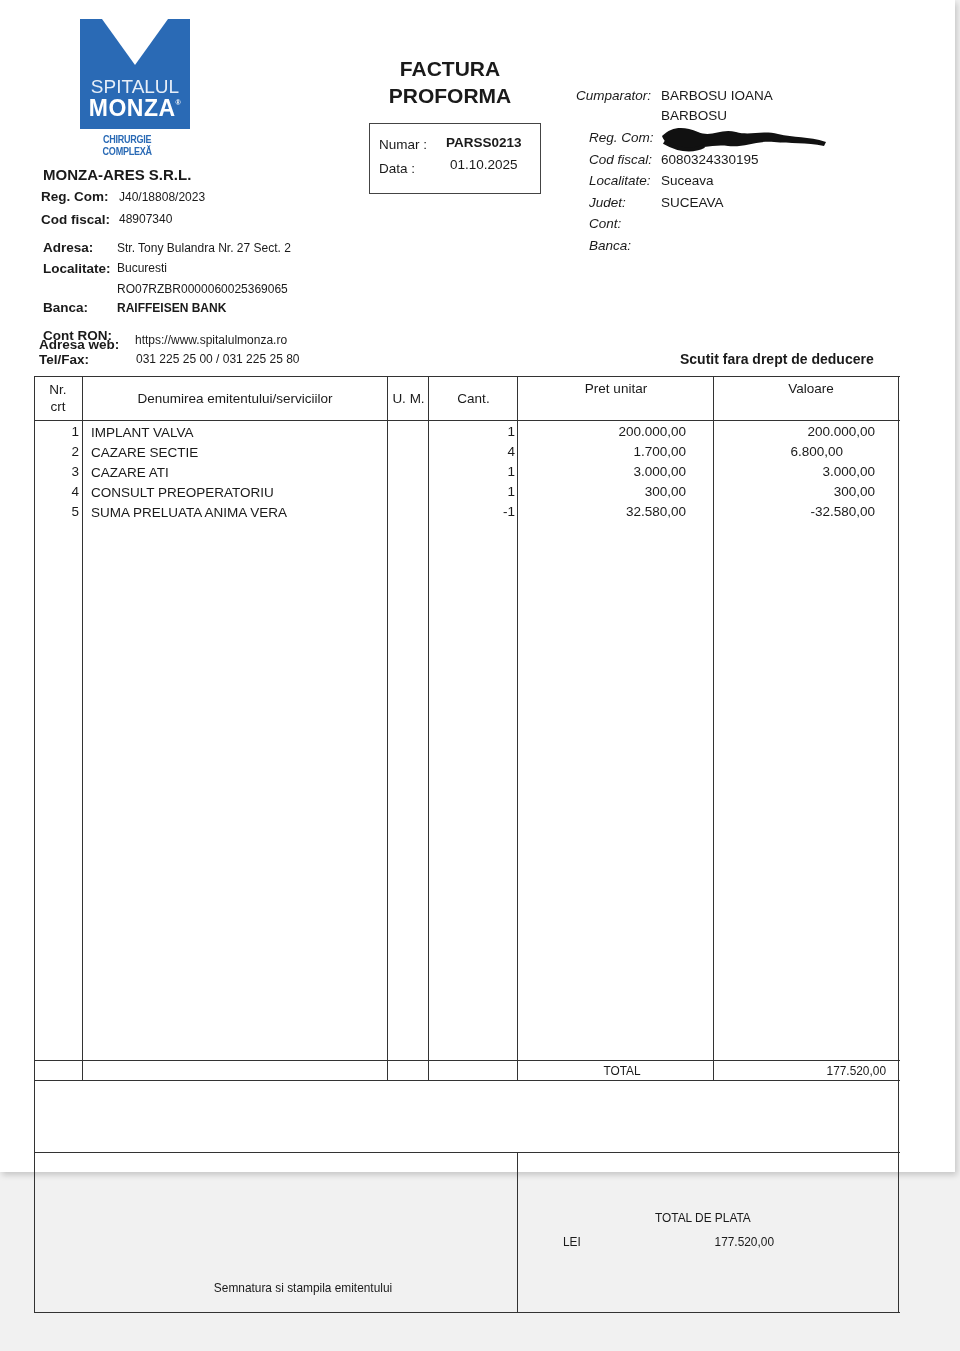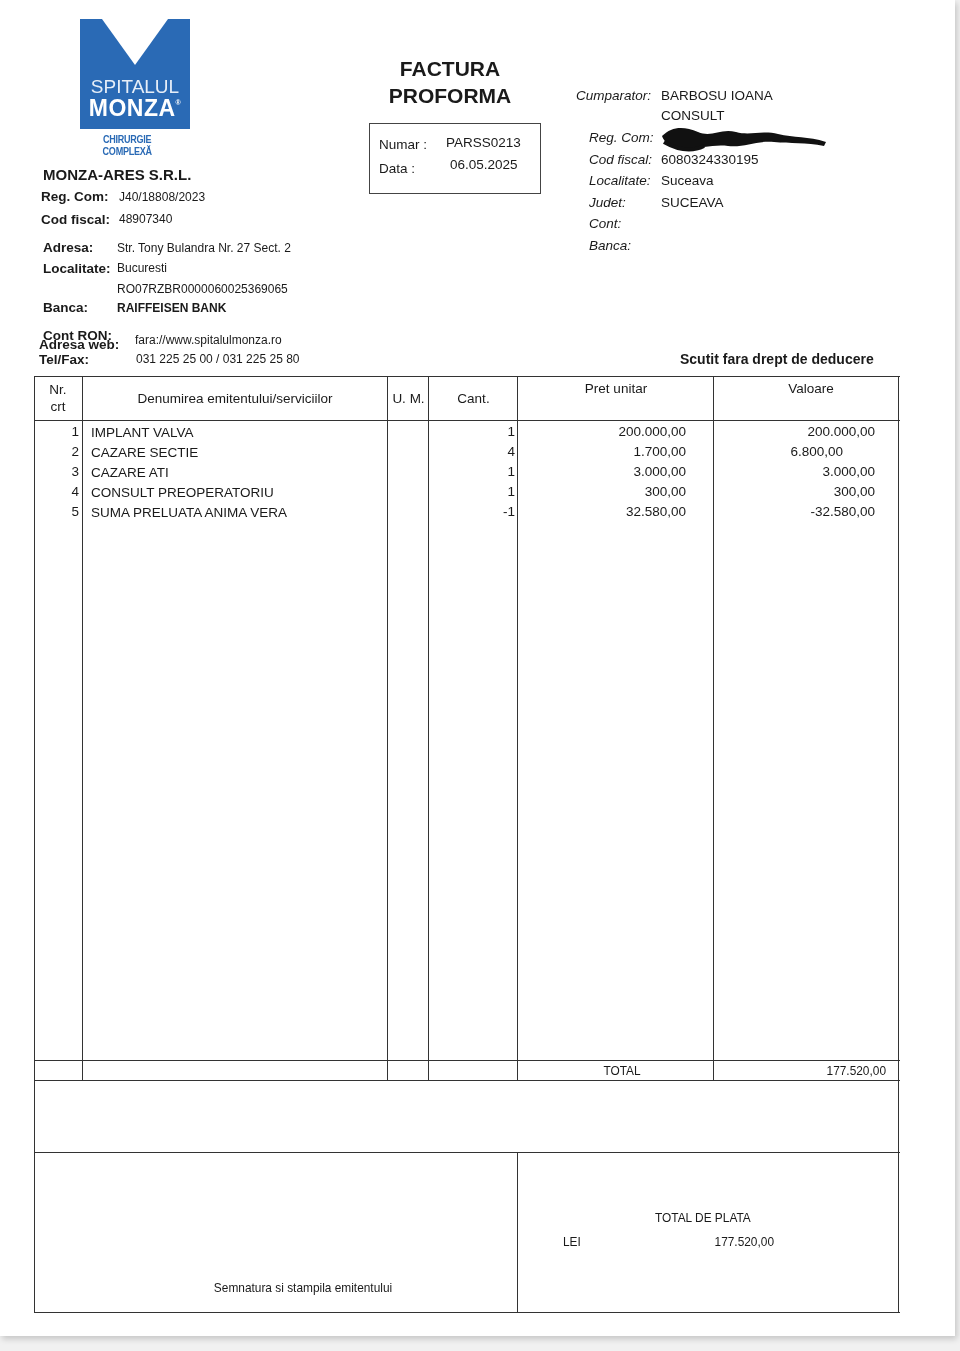--- a/index.html
+++ b/index.html
@@ -5,21 +5,21 @@
     * { box-sizing: border-box; margin: 0; padding: 0; }
     html, body { width: 960px; height: 1351px; overflow: hidden; }
     body {
       background: #f1f1f1;
       font-family: "Liberation Sans", sans-serif;
       color: #1a1a1a;
       position: relative;
     }
     .sheet {
       position: absolute; left: 0; top: 0;
-      width: 955px; height: 1336px;
+      width: 955px; height: 1172px;
       background: #ffffff;
       box-shadow: 2px 3px 6px rgba(0,0,0,0.18);
     }
     .abs { position: absolute; white-space: nowrap; }
 
     
     .logo {
       position: absolute; left: 80px; top: 19px;
       width: 110px; height: 110px;
       background: #2a6ab5;
@@ -103,36 +103,36 @@
   <div class="abs lbl" style="left:43px;top:240px;">Adresa:</div>
   <div class="abs val" style="left:117px;top:241px;">Str. Tony Bulandra Nr. 27 Sect. 2</div>
   <div class="abs lbl" style="left:43px;top:261px;">Localitate:</div>
   <div class="abs val" style="left:117px;top:261px;">Bucuresti</div>
   <div class="abs lbl" style="left:43px;top:282px;margin-top:46px;">Cont RON:</div>
   <div class="abs val" style="left:117px;top:282px;">RO07RZBR0000060025369065</div>
   <div class="abs lbl" style="left:43px;top:300px;">Banca:</div>
   <div class="abs val" style="left:117px;top:301px;font-weight:bold;">RAIFFEISEN BANK</div>
 
   <div class="abs lbl" style="left:39px;top:337px;">Adresa web:</div>
-  <div class="abs val" style="left:135px;top:333px;">fara://www.spitalulmonza.ro</div>
+  <div class="abs val" style="left:135px;top:333px;">https://www.spitalulmonza.ro</div>
   <div class="abs lbl" style="left:39px;top:352px;">Tel/Fax:</div>
   <div class="abs val" style="left:136px;top:352px;">031 225 25 00 / 031 225 25 80</div>
 
   <div class="abs title" style="top:57px;">FACTURA</div>
   <div class="abs title" style="top:84px;">PROFORMA</div>
   <div class="numbox">
     <div class="k" style="top:13px;">Numar :</div>
-    <div class="v" style="top:11px;">PARSS0213</div>
+    <div class="v" style="top:11px;font-weight:bold;">PARSS0213</div>
     <div class="k" style="top:37px;">Data :</div>
-    <div class="v" style="top:33px;left:80px;">06.05.2025</div>
+    <div class="v" style="top:33px;left:80px;">01.10.2025</div>
   </div>
 
   <div class="abs buyer-lbl" style="left:576px;top:88px;">Cumparator:</div>
   <div class="abs buyer-val" style="left:661px;top:88px;">BARBOSU IOANA</div>
-  <div class="abs buyer-val" style="left:661px;top:108px;">CONSULT</div>
+  <div class="abs buyer-val" style="left:661px;top:108px;">BARBOSU</div>
   <div class="abs buyer-lbl" style="left:589px;top:130px;">Reg. Com:</div>
   <svg class="scribble" viewBox="0 0 170 34">
     <path d="M4 16 C 14 6, 26 6, 40 12 C 54 18, 62 8, 78 12 C 92 16, 104 10, 120 14 C 136 18, 150 16, 168 22 L 166 26 C 148 22, 132 24, 116 22 C 100 20, 86 28, 70 26 C 54 24, 38 30, 22 28 C 12 26, 6 22, 4 16 Z" fill="#111"></path>
     <path d="M6 22 C 20 30, 34 32, 46 26" stroke="#111" stroke-width="4" fill="none"></path>
   </svg>
   <div class="abs buyer-lbl" style="left:589px;top:152px;">Cod fiscal:</div>
   <div class="abs buyer-val" style="left:661px;top:152px;">6080324330195</div>
   <div class="abs buyer-lbl" style="left:589px;top:173px;">Localitate:</div>
   <div class="abs buyer-val" style="left:661px;top:173px;">Suceava</div>
   <div class="abs buyer-lbl" style="left:589px;top:195px;">Judet:</div>

